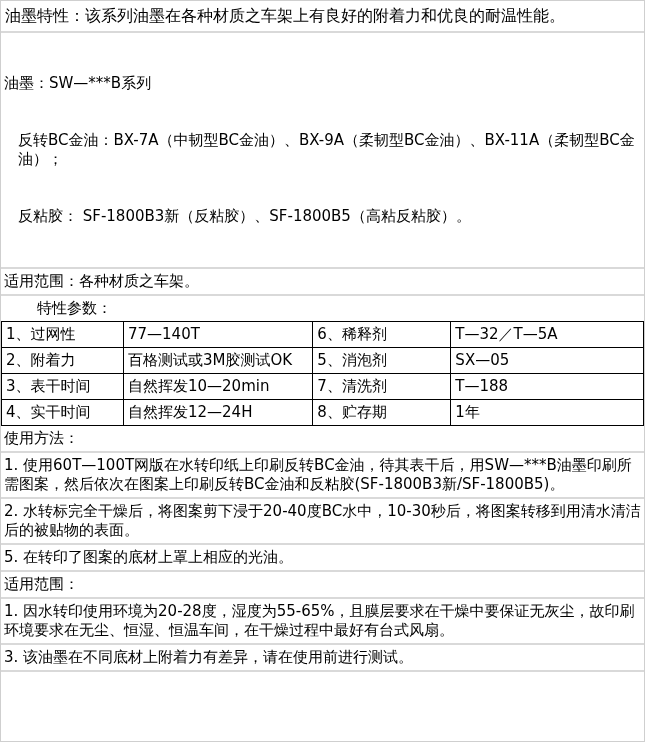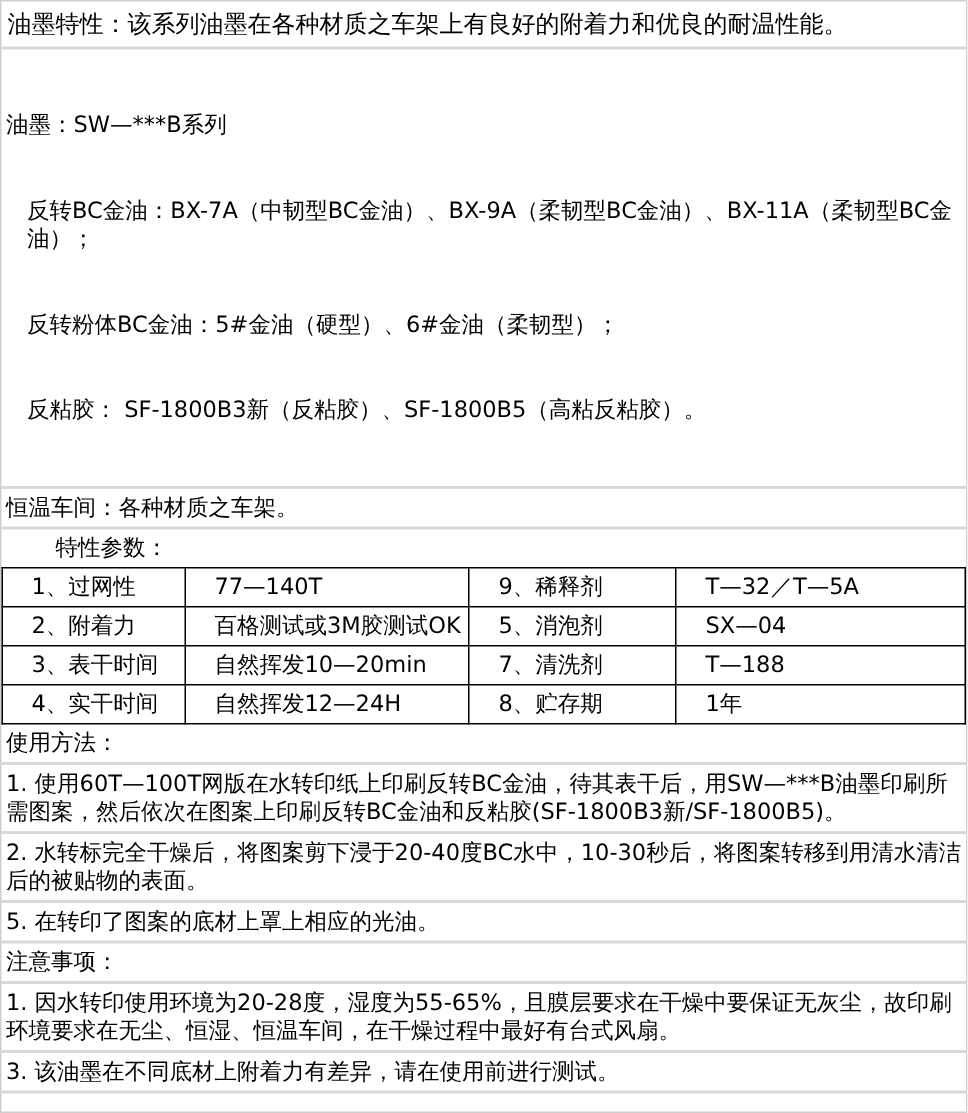--- a/index.html
+++ b/index.html
@@ -28,68 +28,67 @@
   .ink-line { line-height: 19px; white-space: pre-wrap; }
   .ink-line.indent { padding-left: 14px; }
   .no-sep { border-bottom: none; padding-left: 36px; }
   table.params {
     width: 100%;
     border-collapse: collapse;
     table-layout: fixed;
   }
   table.params td {
     border: 1px solid #000000;
-    padding: 2px 19px;
+    padding: 2px 4px;
     line-height: 19px;
     height: 21px;
     overflow: hidden;
     white-space: nowrap;
   }
   table.params col.c1 { width: 19%; }
   table.params col.c2 { width: 29.5%; }
   table.params col.c3 { width: 21.5%; }
   table.params col.c4 { width: 30%; }
 </style>
 </head>
 <body>
 
 <div class="doc">
 
   <div class="row bold title-row">油墨特性：该系列油墨在各种材质之车架上有良好的附着力和优良的耐温性能。</div>
 
   <div class="row">
     <div class="ink-line">油墨：SW—***B系列</div>
     <div class="ink-line indent">反转BC金油：BX-7A（中韧型BC金油）、BX-9A（柔韧型BC金油）、BX-11A（柔韧型BC金油）；</div>
-    <div class="ink-line indent">反转粉体BC金油：5#金油（硬型）、6#金油（柔韧型）；</div>
     <div class="ink-line indent">反粘胶： SF-1800B3新（反粘胶）、SF-1800B5（高粘反粘胶）。</div>
   </div>
 
-  <div class="row bold">恒温车间：各种材质之车架。</div>
+  <div class="row bold">适用范围：各种材质之车架。</div>
 
   <div class="row bold no-sep">特性参数：</div>
 
   <table class="params">
     <colgroup>
         <col class="c1">
         <col class="c2">
         <col class="c3">
         <col class="c4">
       </colgroup>
     <tbody>
       <tr>
         <td>1、过网性</td>
         <td>77—140T</td>
-        <td>9、稀释剂</td>
+        <td>6、稀释剂</td>
         <td>T—32／T—5A</td>
       </tr>
       <tr>
         <td>2、附着力</td>
         <td>百格测试或3M胶测试OK</td>
         <td>5、消泡剂</td>
-        <td>SX—04</td>
+        <td>SX—05</td>
       </tr>
       <tr>
         <td>3、表干时间</td>
         <td>自然挥发10—20min</td>
         <td>7、清洗剂</td>
         <td>T—188</td>
       </tr>
       <tr>
         <td>4、实干时间</td>
         <td>自然挥发12—24H</td>
@@ -97,17 +96,17 @@
         <td>1年</td>
       </tr>
     </tbody>
   </table>
 
   <div class="row bold">使用方法：</div>
   <div class="row">1. 使用60T—100T网版在水转印纸上印刷反转BC金油，待其表干后，用SW—***B油墨印刷所需图案，然后依次在图案上印刷反转BC金油和反粘胶(SF-1800B3新/SF-1800B5)。</div>
   <div class="row">2. 水转标完全干燥后，将图案剪下浸于20-40度BC水中，10-30秒后，将图案转移到用清水清洁后的被贴物的表面。</div>
   <div class="row">5. 在转印了图案的底材上罩上相应的光油。</div>
 
-  <div class="row bold">注意事项：</div>
+  <div class="row bold">适用范围：</div>
   <div class="row">1. 因水转印使用环境为20-28度，湿度为55-65%，且膜层要求在干燥中要保证无灰尘，故印刷环境要求在无尘、恒湿、恒温车间，在干燥过程中最好有台式风扇。</div>
   <div class="row">3. 该油墨在不同底材上附着力有差异，请在使用前进行测试。</div>
 
 </div>
 
 </body></html>

